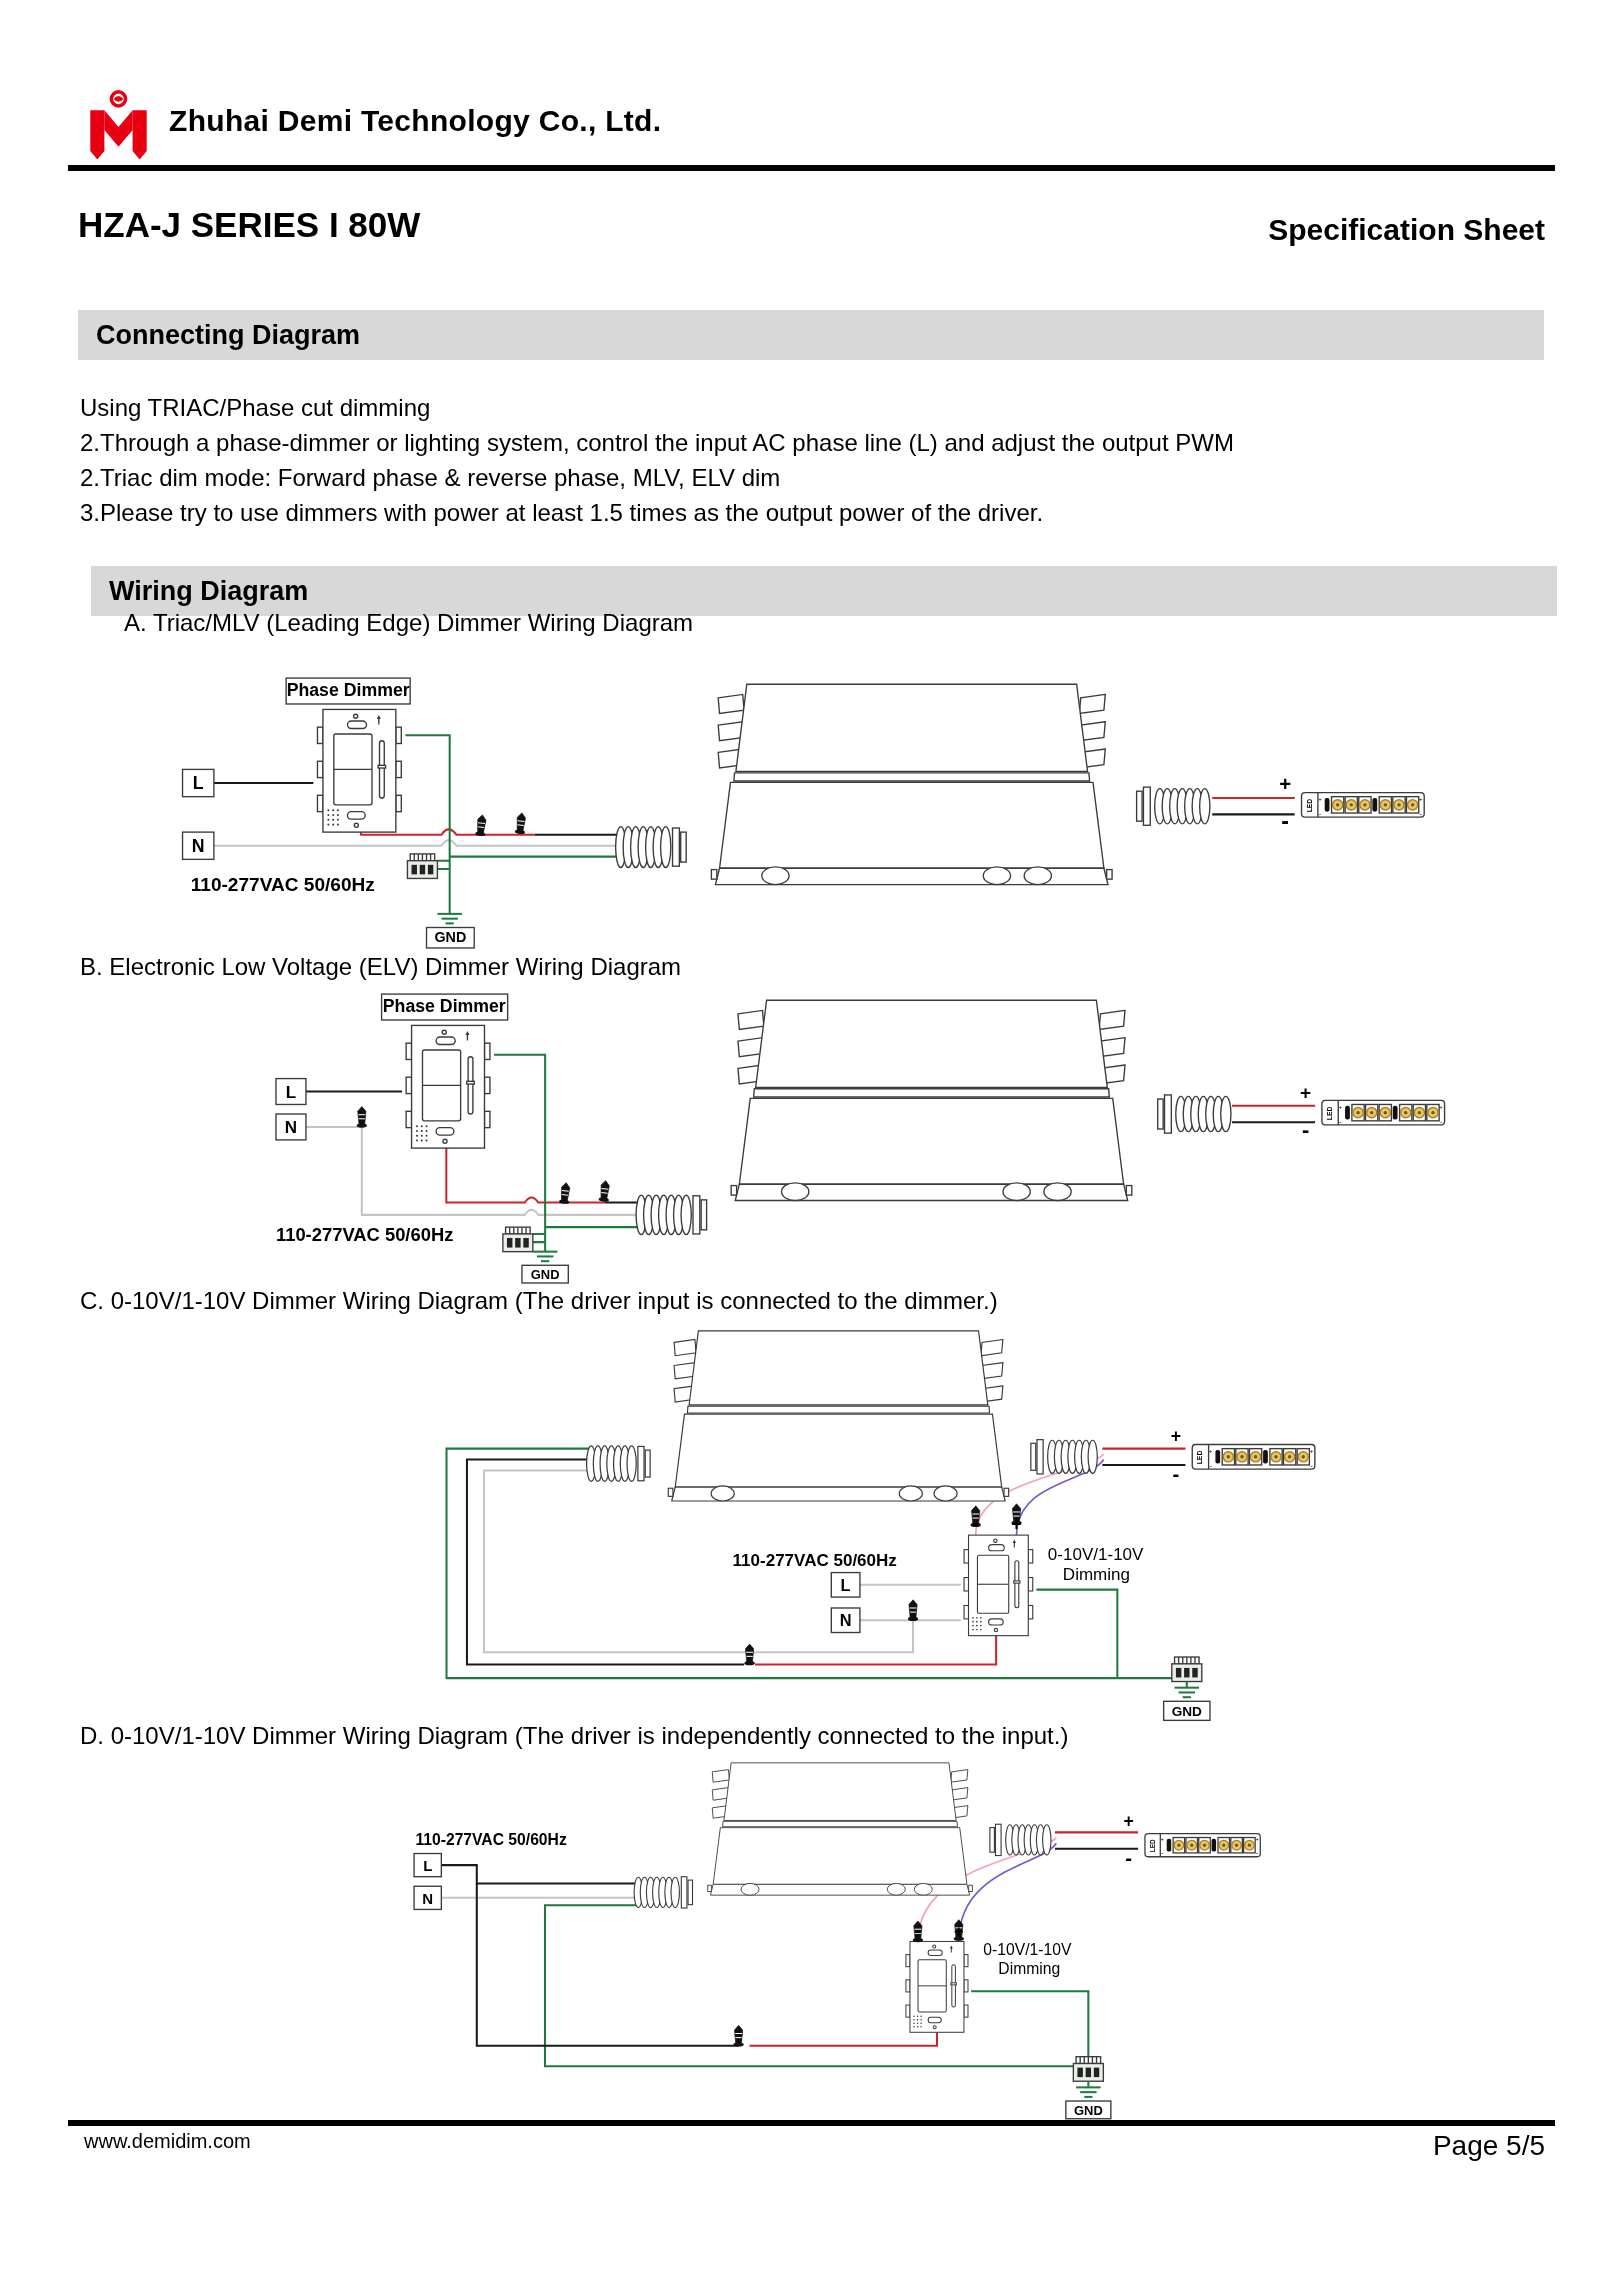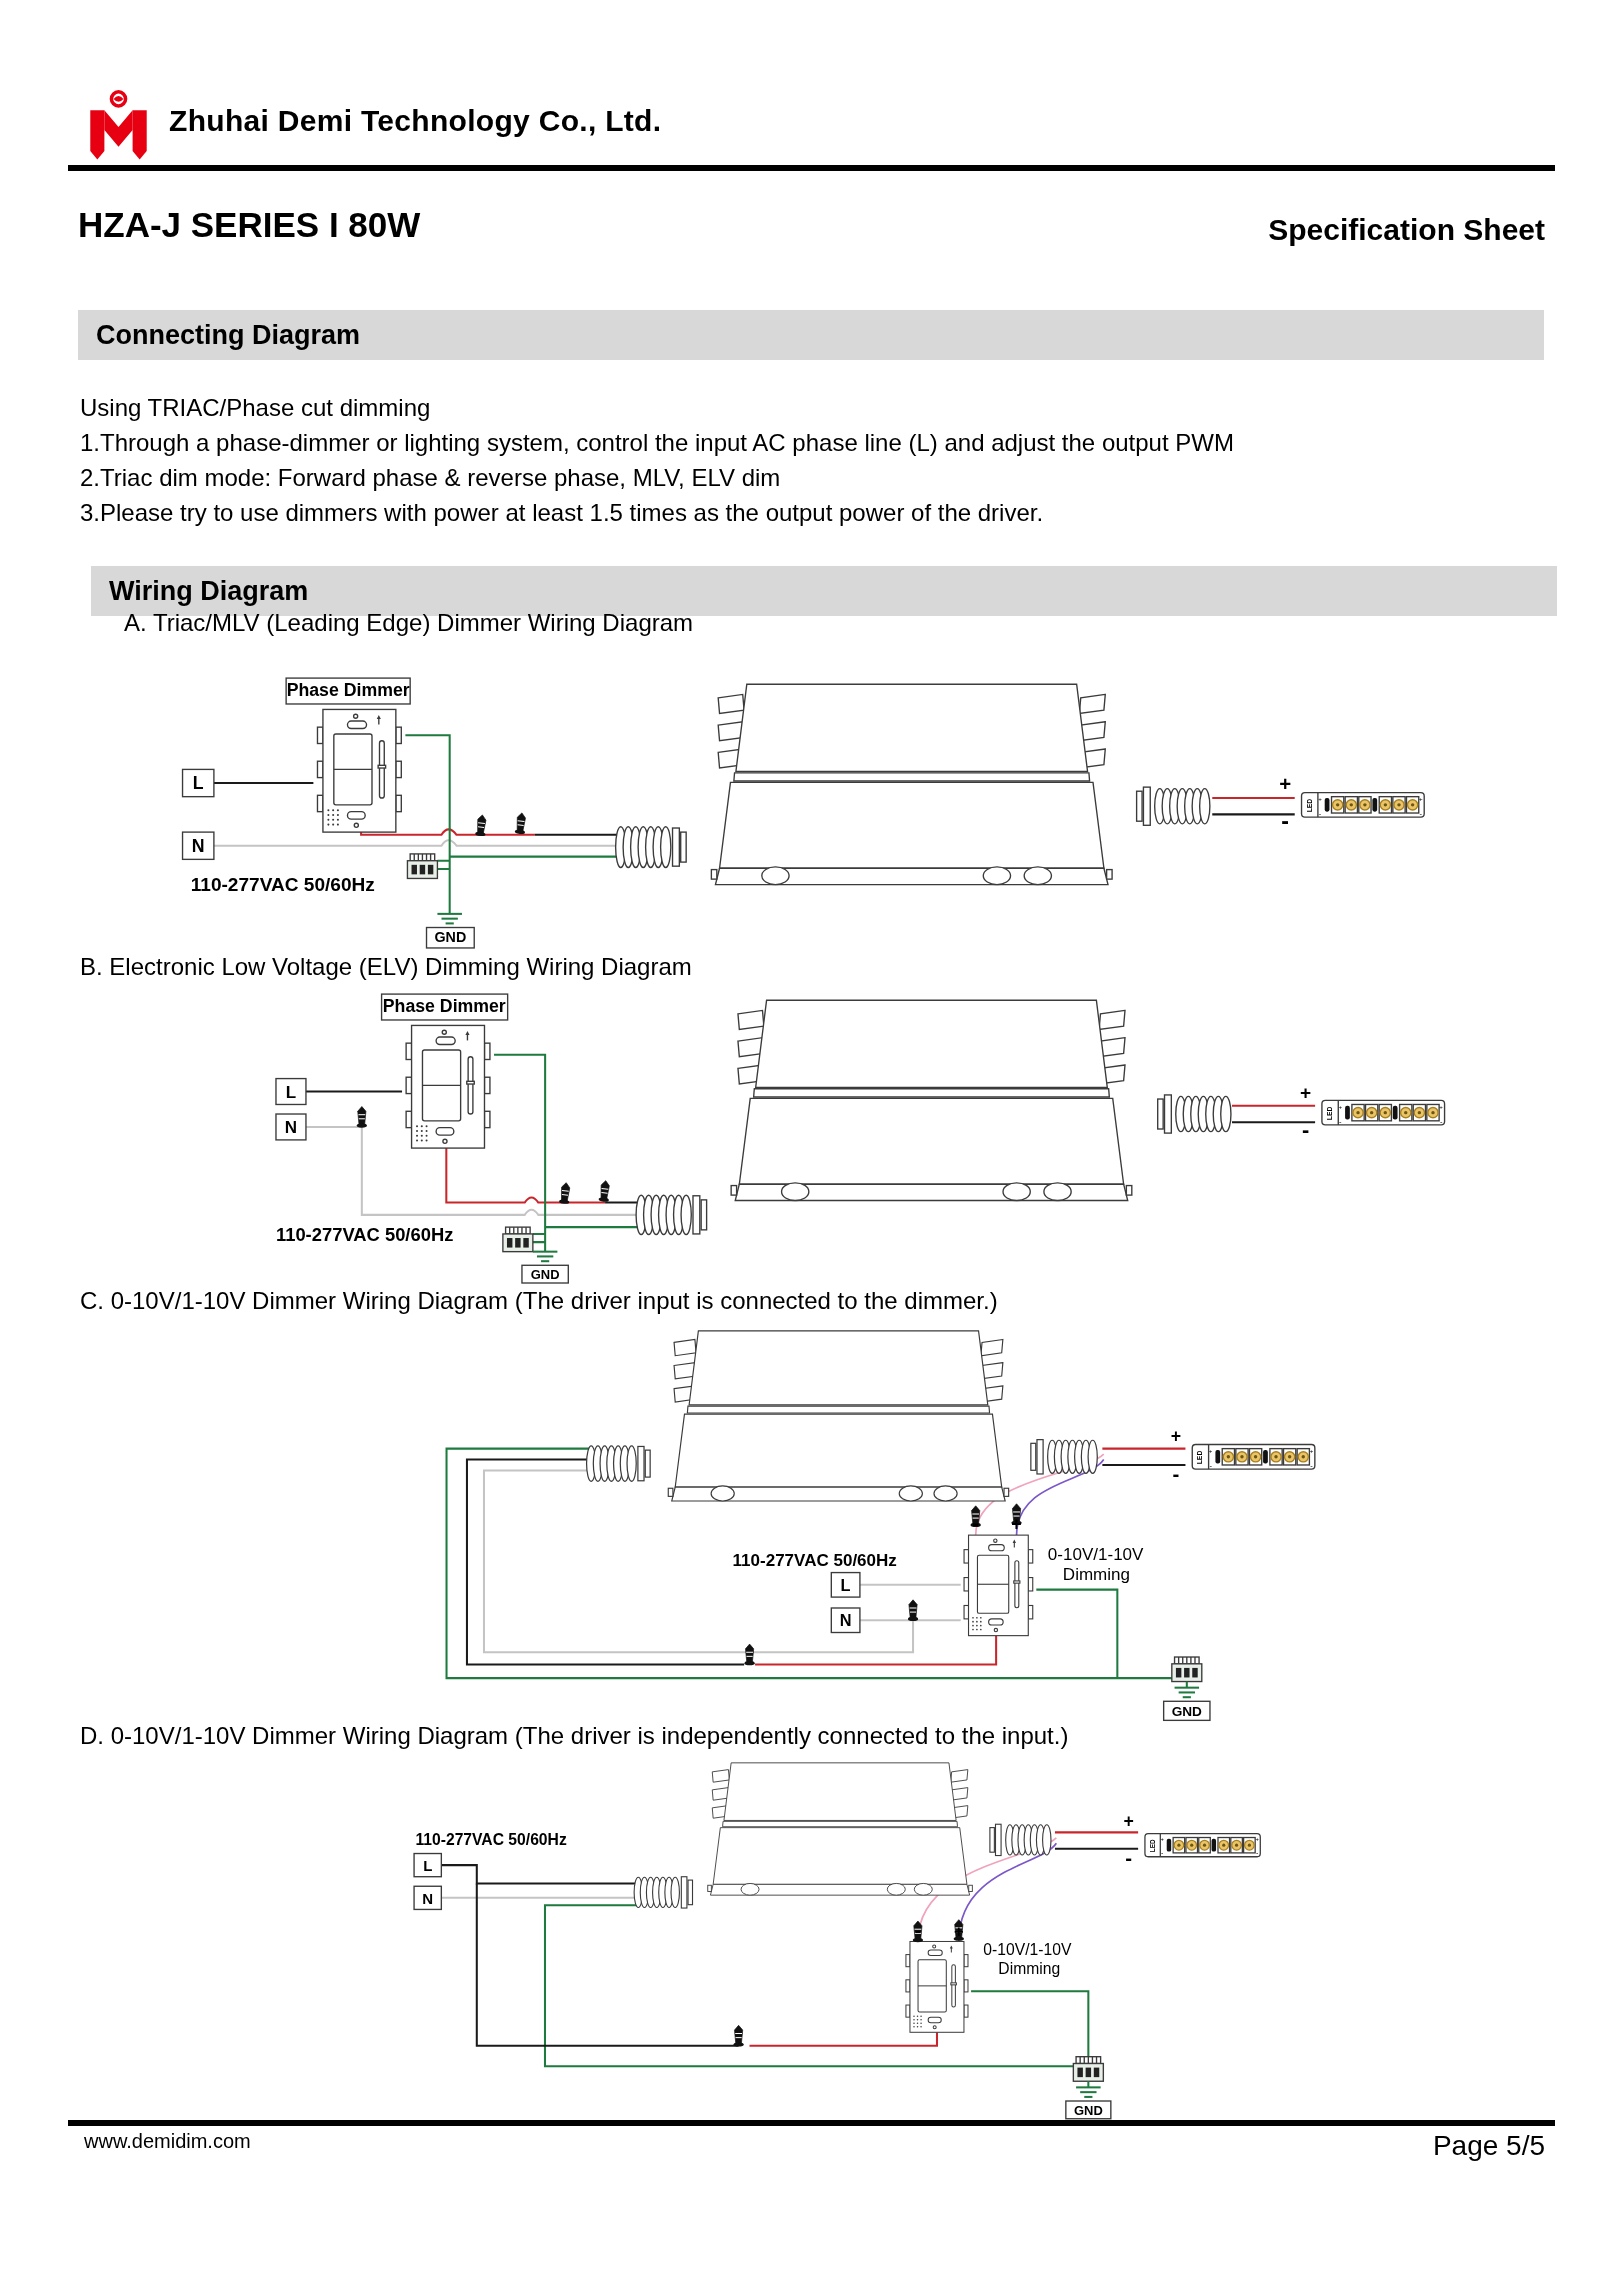--- a/index.html
+++ b/index.html
@@ -159,21 +159,21 @@
   <div class="abs company-name">Zhuhai Demi Technology Co., Ltd.</div>
   <div class="abs rule rule-top"></div>
 
   <div class="abs product-title">HZA-J SERIES I 80W</div>
   <div class="abs doc-type">Specification Sheet</div>
 
   <div class="abs section-bar bar-connecting">Connecting Diagram</div>
 
   <div class="abs para">
     <div>Using TRIAC/Phase cut dimming</div>
-    <div>1.Through a phase-dimmer or lighting system, control the input AC phase line (L) and adjust the output PWM</div>
+    <div>2.Through a phase-dimmer or lighting system, control the input AC phase line (L) and adjust the output PWM</div>
     <div>2.Triac dim mode: Forward phase &amp; reverse phase, MLV, ELV dim</div>
     <div>3.Please try to use dimmers with power at least 1.5 times as the output power of the driver.</div>
   </div>
 
   <div class="abs section-bar bar-wiring">Wiring Diagram</div>
 
   <div class="abs diagram-heading hA">A. Triac/MLV (Leading Edge) Dimmer Wiring Diagram</div>
 
   <svg class="diagram svgA" width="1459" height="276" viewBox="0 0 2140 405">
     <path class="wire-black" d="M174 160 H320"></path>
@@ -213,21 +213,21 @@
     <use href="#sym-strip" transform="translate(1770,172)"></use>
     <g transform="translate(1770,172)">
       <text transform="translate(15,31) rotate(-90)" font-size="10" class="t-bold">LED</text>
       <text x="27" y="14" font-size="9" class="t-mid">+</text>
       <text x="27" y="36" font-size="11" class="t-mid">-</text>
       <text x="175" y="14" font-size="9" class="t-mid">+</text>
       <text x="175" y="36" font-size="11" class="t-mid">-</text>
     </g>
   </svg>
 
-  <div class="abs diagram-heading hB">B. Electronic Low Voltage (ELV) Dimming Wiring Diagram</div>
+  <div class="abs diagram-heading hB">B. Electronic Low Voltage (ELV) Dimmer Wiring Diagram</div>
 
   <svg class="diagram svgB" width="1459" height="293" viewBox="0 0 2140 430">
     <path class="wire-black" d="M309 149 H450"></path>
     <path class="wire-neutral" d="M309 201 H391 V330 H630 q10 -15 20 0 H802"></path>
     <path class="wire-red" d="M515 232 V312 H630 q10 -15 20 0 H748"></path>
     <path class="wire-black" d="M748 312 H802"></path>
     <path class="wire-green" d="M585 95 H660 V384"></path>
     <path class="wire-green" d="M660 348 H802"></path>
     <path class="wire-green" d="M642 358 H660 M642 370 H660"></path>
     <path class="wire-red" d="M1668 170 H1790"></path>

